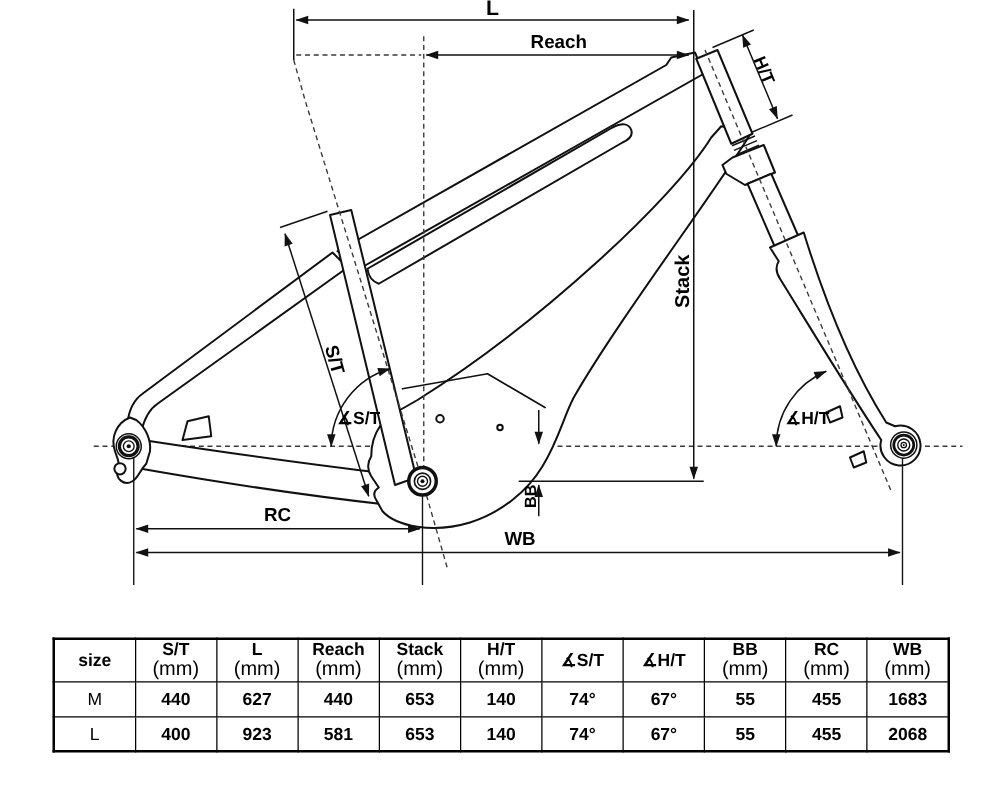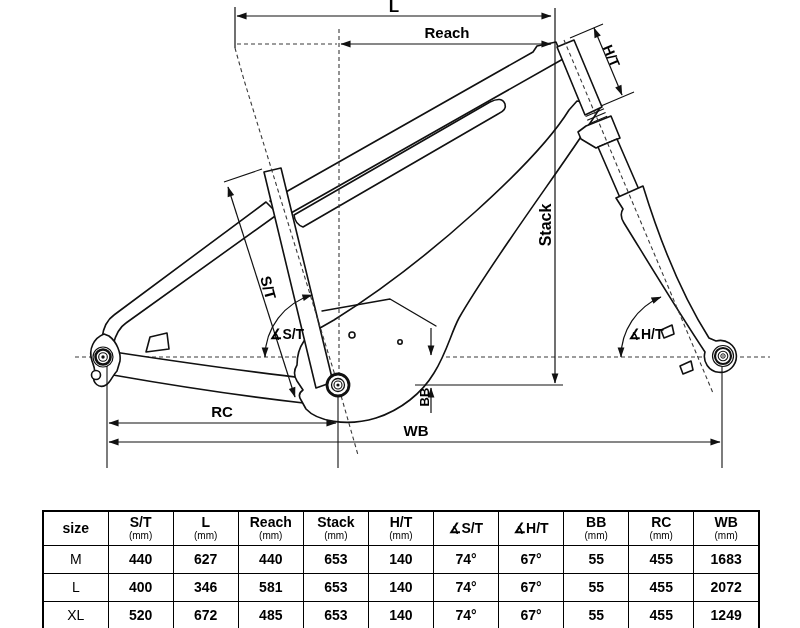--- a/index.html
+++ b/index.html
@@ -14,21 +14,21 @@
   .thin{stroke:#111;stroke-width:1.1;fill:none;}
   .lbl{font-family:"Liberation Sans", sans-serif;font-weight:bold;fill:#000;}
   .f17{font-size:17px;} .f15{font-size:15px;} .f14{font-size:14px;} .f13{font-size:13px;} .f16{font-size:16px;}
   #geo-table{position:absolute;left:42px;top:510px;width:718px;border-collapse:collapse;
              table-layout:fixed;border:2px solid #000;}
   #geo-table th,#geo-table td{border:1.5px solid #000;text-align:center;vertical-align:middle;
              padding:0;font-size:14px;color:#000;margin-top:36px;}
   #geo-table thead tr{height:34px;}
   #geo-table tbody tr{height:28px;}
   .hname{display:block;font-weight:bold;font-size:14px;line-height:1.1;}
-  .hunit{display:block;font-weight:normal;font-size:10px;line-height:1.05;}
+  .hunit{display:block;font-weight:normal;font-size:16px;line-height:1.05;}
   .hunit:empty{display:none;}
   #geo-table td{font-weight:bold;}
   #geo-table td.sizecell{font-weight:normal;}
 </style>
 </head>
 <body>
 
 <svg id="drawing" width="800" height="500" viewBox="0 0 800 500" xmlns="http://www.w3.org/2000/svg">
   <defs>
     <marker id="ah" viewBox="0 0 10 8" refX="9.5" refY="4" markerWidth="11" markerHeight="8.5" orient="auto-start-reverse" markerUnits="userSpaceOnUse">
@@ -209,37 +209,24 @@
       <td>140</td>
       <td>74°</td>
       <td>67°</td>
       <td>55</td>
       <td>455</td>
       <td>1683</td>
     </tr>
     <tr>
       <td class="sizecell">L</td>
       <td>400</td>
-      <td>346</td>
+      <td>923</td>
       <td>581</td>
       <td>653</td>
       <td>140</td>
       <td>74°</td>
       <td>67°</td>
       <td>55</td>
       <td>455</td>
-      <td>2072</td>
-    </tr>
-    <tr>
-      <td class="sizecell">XL</td>
-      <td>520</td>
-      <td>672</td>
-      <td>485</td>
-      <td>653</td>
-      <td>140</td>
-      <td>74°</td>
-      <td>67°</td>
-      <td>55</td>
-      <td>455</td>
-      <td>1249</td>
+      <td>2068</td>
     </tr>
   </tbody>
 </table>
 
 </body></html>

